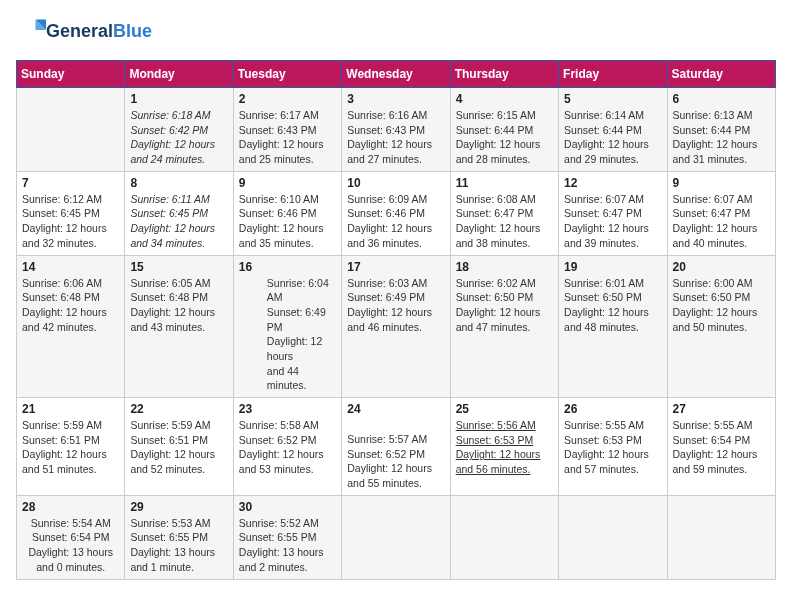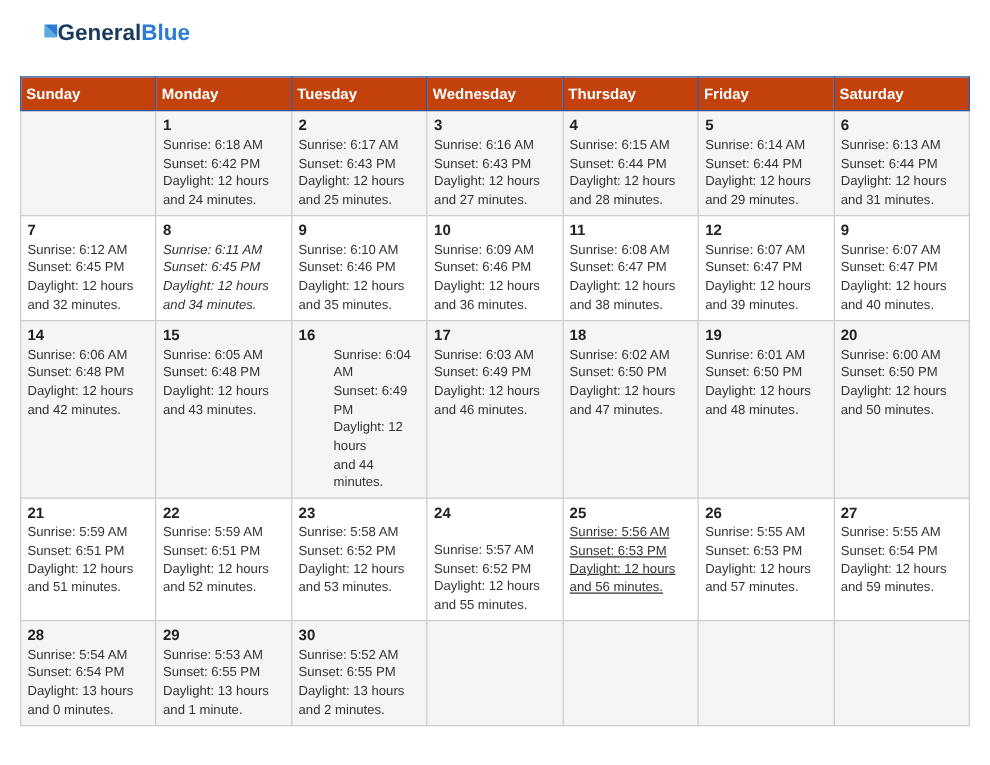--- a/index.html
+++ b/index.html
@@ -11,20 +11,21 @@
       padding: 16px;
     }
     .header {
       display: flex;
       justify-content: space-between;
       align-items: flex-start;
       margin-bottom: 12px;
     }
     .logo {
       display: flex;
+      align-items: center;
     }
     .logo-text {
       font-size: 18px;
       font-weight: bold;
       color: #1a3a5c;
       line-height: 1.2;
     }
     .logo-text span {
       color: #2e7bd4;
     }
@@ -44,21 +45,21 @@
     .location-title {
       font-size: 15px;
       color: #444;
     }
     table {
       width: 100%;
       border-collapse: collapse;
       font-size: 11px;
     }
     thead tr th {
-      background-color: #c2410c;
+      background-color: #be185d;
       color: #fff;
       padding: 6px 4px;
       text-align: left;
       font-size: 12px;
       font-weight: bold;
       border: 1px solid #2a5caa;
     }
     tbody tr td {
       border: 1px solid #ccc;
       vertical-align: top;
@@ -115,21 +116,21 @@
         <th>Thursday</th>
         <th>Friday</th>
         <th>Saturday</th>
       </tr>
   </thead>
   <tbody id="calendar-body">
   <tr>
         <td class="empty-cell"></td>
         <td>
           <span class="day-num">1</span>
-          <div class="day-info" style="white-space: pre-line;">Sunrise: 6:18 AM
+          <div class="day-info" style="white-space: pre-line; font-style: italic;">Sunrise: 6:18 AM
 Sunset: 6:42 PM
 Daylight: 12 hours
 and 24 minutes.</div>
         </td>
         <td>
           <span class="day-num">2</span>
           <div class="day-info" style="white-space: pre-line;">Sunrise: 6:17 AM
 Sunset: 6:43 PM
 Daylight: 12 hours
 and 25 minutes.</div>
@@ -312,21 +313,21 @@
           <span class="day-num">27</span>
           <div class="day-info" style="white-space: pre-line;">Sunrise: 5:55 AM
 Sunset: 6:54 PM
 Daylight: 12 hours
 and 59 minutes.</div>
         </td>
       </tr>
       <tr>
         <td>
           <span class="day-num">28</span>
-          <div class="day-info" style="white-space: pre-line;">Sunrise: 5:54 AM
+          <div class="day-info" style="white-space: pre-line; text-align: center;">Sunrise: 5:54 AM
 Sunset: 6:54 PM
 Daylight: 13 hours
 and 0 minutes.</div>
         </td>
         <td>
           <span class="day-num">29</span>
           <div class="day-info" style="white-space: pre-line;">Sunrise: 5:53 AM
 Sunset: 6:55 PM
 Daylight: 13 hours
 and 1 minute.</div>

